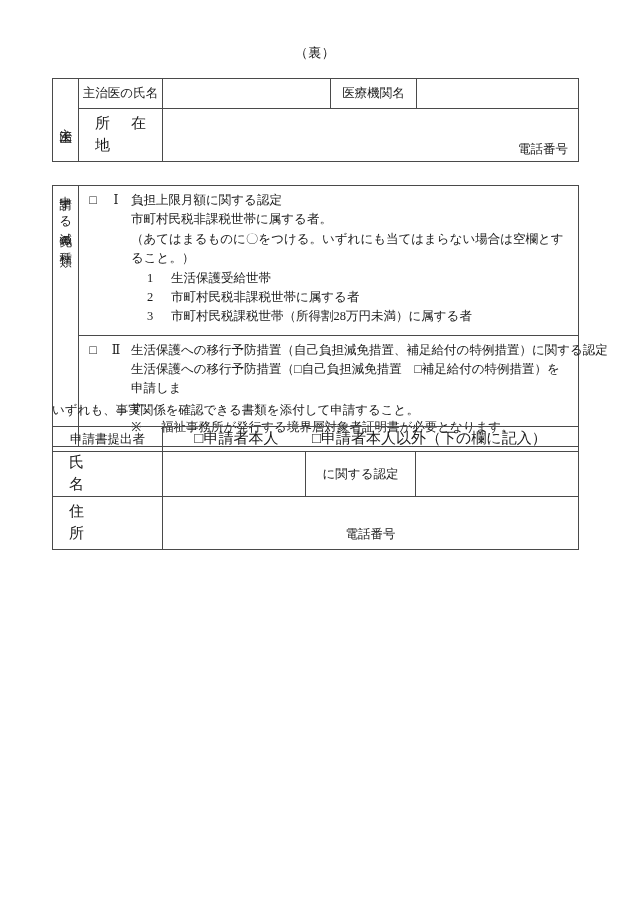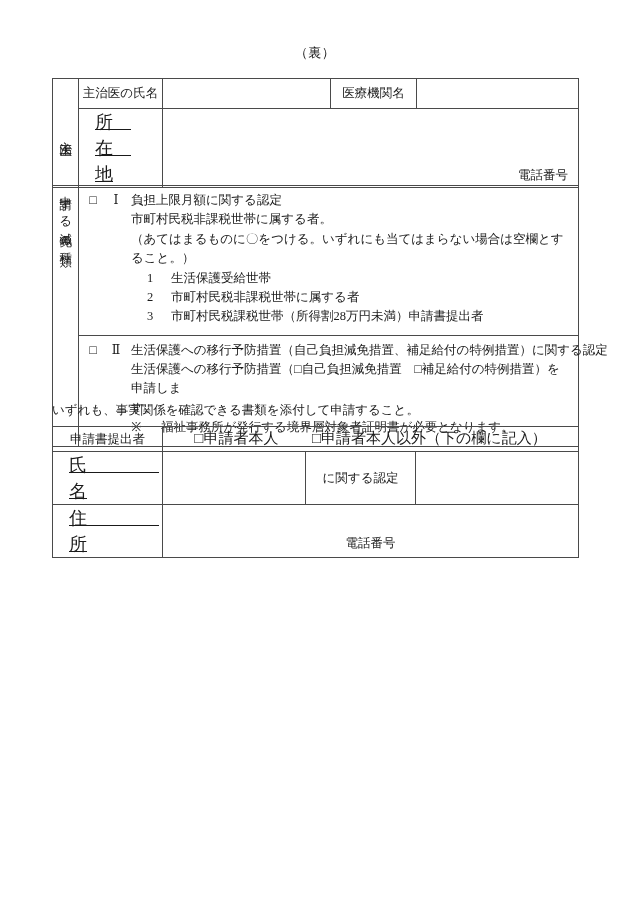--- a/index.html
+++ b/index.html
@@ -63,22 +63,21 @@
     font-size: 12.5px;
     line-height: 1;
   }
 
   
   .spread {
     display: block;
     text-align: justify;
     text-align-last: justify;
     padding: 0 16px;
-    font-size: 18px;
-    text-decoration: underline;
+    font-size: 15px;
   }
   .label-center {
     text-align: center;
     font-size: 12.5px;
   }
 
   
   #table-doctor {
     top: 78px;
     left: 52px;
@@ -243,21 +242,21 @@
             <div class="sub-item">
               <span class="sub-num">1</span>
               <span>生活保護受給世帯</span>
             </div>
             <div class="sub-item">
               <span class="sub-num">2</span>
               <span>市町村民税非課税世帯に属する者</span>
             </div>
             <div class="sub-item">
               <span class="sub-num">3</span>
-              <span>市町村民税課税世帯（所得割28万円未満）申請書提出者</span>
+              <span>市町村民税課税世帯（所得割28万円未満）に属する者</span>
             </div>
           </div>
         </td>
       </tr>
       <tr>
         <td style="height:78px">
           <div class="sec-body">
             <div class="opt-line">
               <span class="chk">□</span>
               <span class="numeral">Ⅱ</span>

